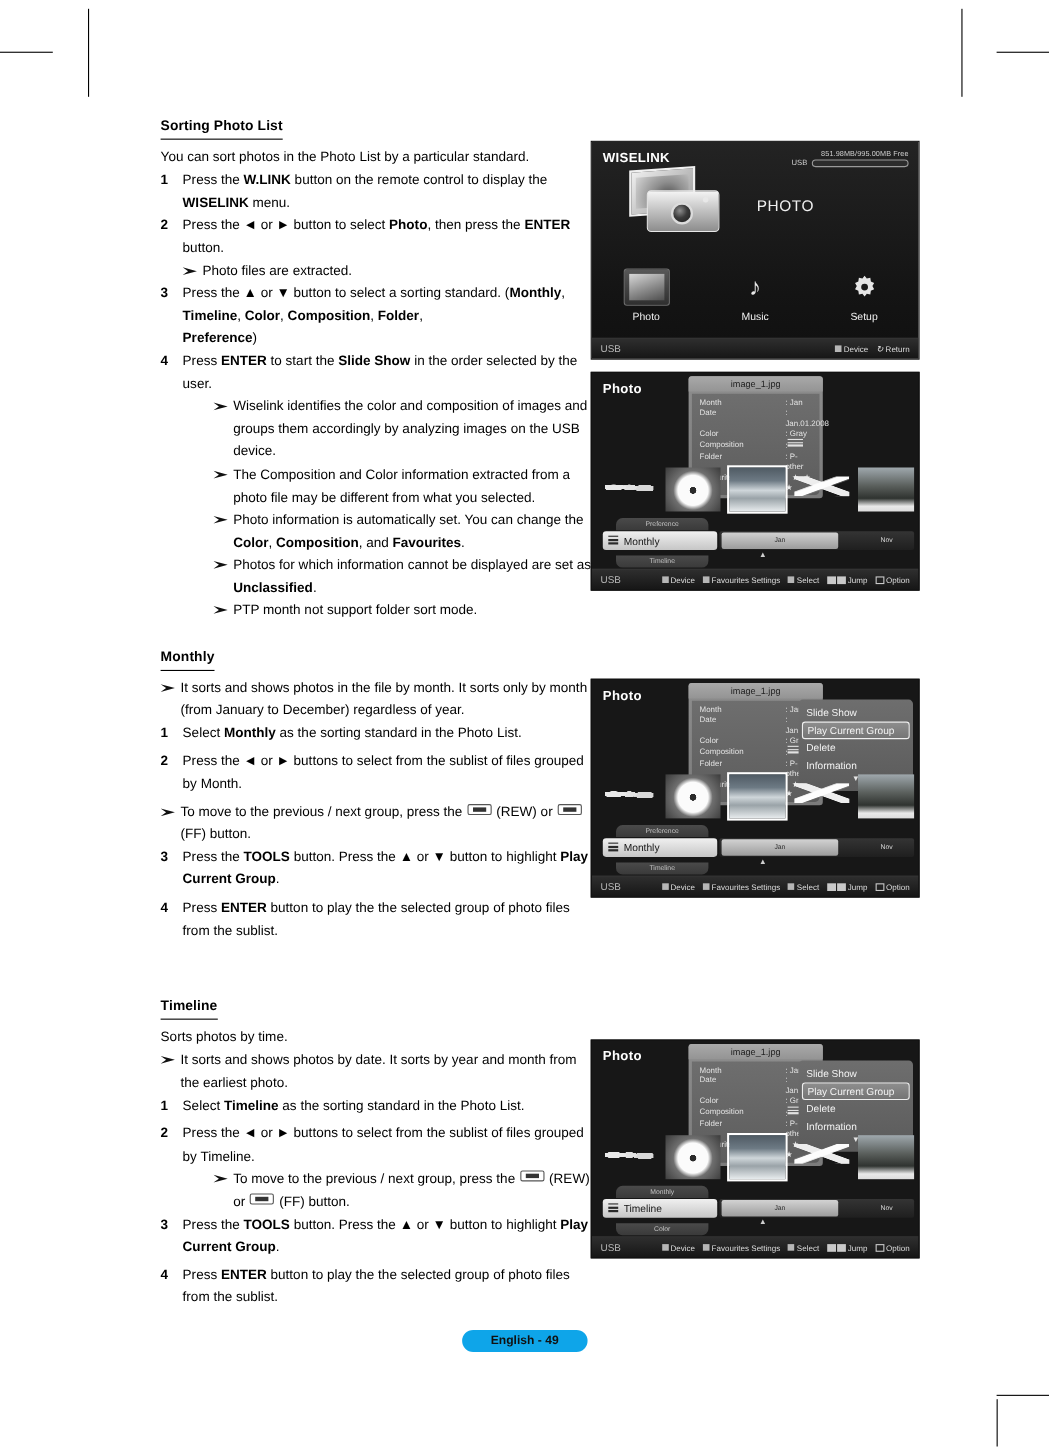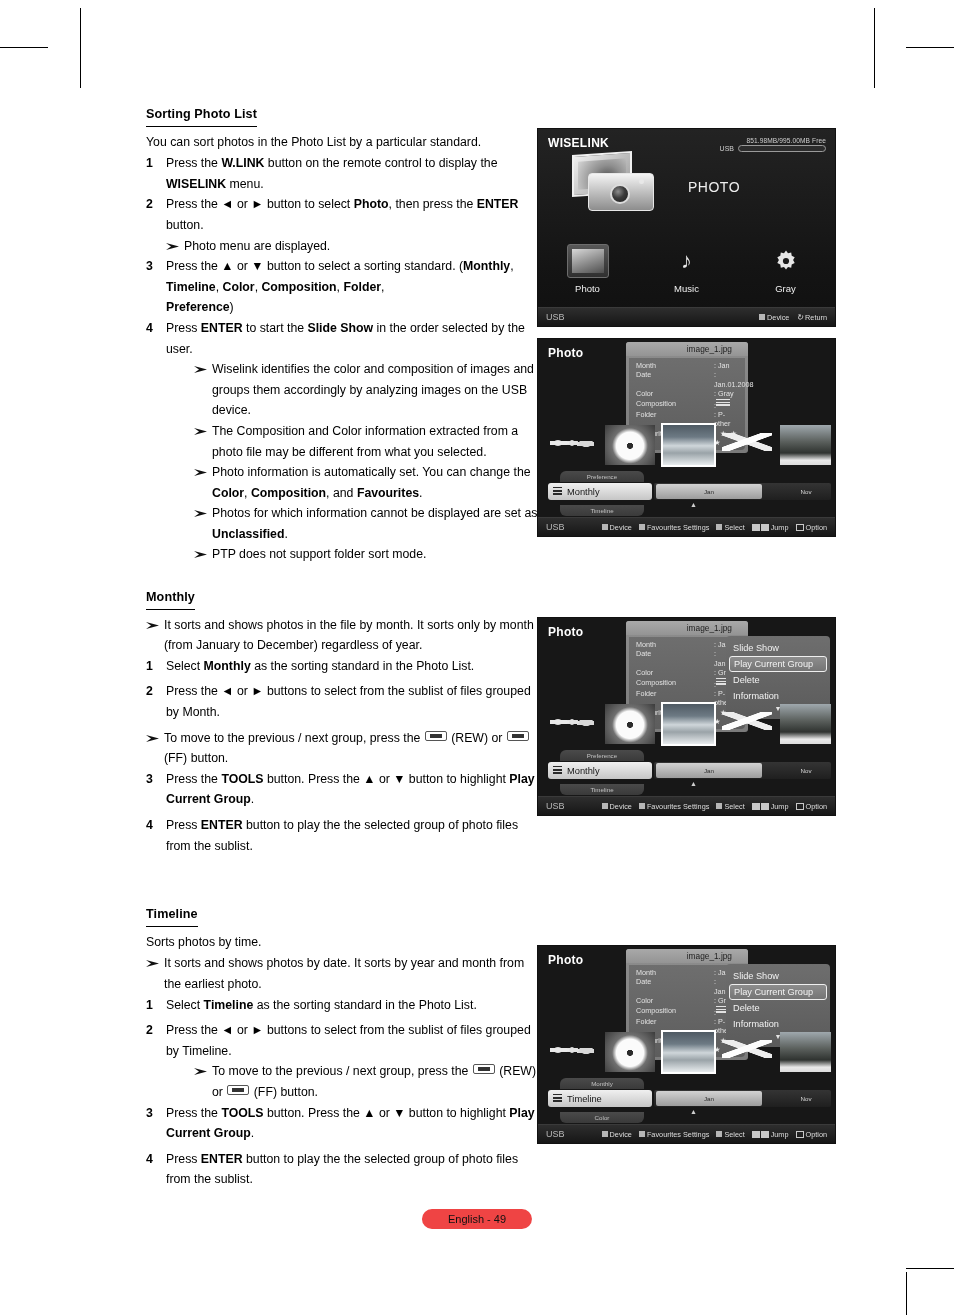--- a/index.html
+++ b/index.html
@@ -177,22 +177,22 @@
 
   
   .tv-photo { background: #171717; height: 199px; }
   .info-panel {
     position: absolute; left: 88px; top: 3px; width: 122px;
     background: linear-gradient(180deg,#8d8d8d 0%,#7b7b7b 100%);
     border-radius: 3px;
     padding: 0;
   }
   .info-fname {
-    text-align: right; font-size: 8.3px; color: #1e1e1e;
-    padding: 2px 16px 2px;
+    text-align: center; font-size: 8.3px; color: #1e1e1e;
+    padding: 2px 6px 2px;
     background: linear-gradient(180deg,#a9a9a9,#949494);
     border-radius: 3px 3px 0 0;
   }
   .info-body {
     background: linear-gradient(180deg,#6e6e6e 0%,#5d5d5d 100%);
     border-radius: 0 0 4px 4px;
     padding: 3px 5px 3px 7px;
     margin: 2px 3px 3px;
   }
   .info-line { display: flex; font-size: 7.2px; color: #e2e2e2; line-height: 9.4px; gap: 32px; }
@@ -281,24 +281,24 @@
 
   .jump-ic { display: inline-flex; gap: 1px; align-items: center; }
   .jump-ic b { display:inline-block; width: 8px; height: 7px; background: #c9c9c9;
       font-size: 0; }
   .opt-ic { display:inline-block; width: 8px; height: 7px; border: 1px solid #c9c9c9; }
 
   
   .page-badge {
     position: absolute; left: 50%; transform: translateX(-50%);
     top: 1209px;
-    background: #ef4444;
+    background: #0ea5e9;
     border-radius: 11px;
     padding: 4px 26px;
-    font-size: 11px; font-weight: normal; color: #111; text-align: right;
+    font-size: 11px; font-weight: bold; color: #111; text-align: right;
   }
   
   .print-foot {
     position: absolute; bottom: 22px; left: 64px; right: 64px;
     display: flex; justify-content: space-between;
     font-size: 9.2px; color: #555;
   }
   .print-foot .right { display: flex; gap: 14px; }
 </style>
 </head>
@@ -326,21 +326,21 @@
     <div class="step">
       <span class="num">2</span>
       <span class="txt">Press the ◄ or ► button to select <b>Photo</b>, then press the <b>ENTER</b> button.</span>
     </div>
     <div class="bullet indent1">
       <span class="arw">
         <svg class="arrow" viewBox="0 0 14 9">
             <path d="M0 1 L13 4.5 L0 8 L5 4.5 Z" fill="#111"></path>
           </svg>
       </span>
-      <span class="txt">Photo menu are displayed.</span>
+      <span class="txt">Photo files are extracted.</span>
     </div>
     <div class="step">
       <span class="num">3</span>
       <span class="txt">Press the ▲ or ▼ button to select a sorting standard. (<b>Monthly</b>, <b>Timeline</b>, <b>Color</b>, <b>Composition</b>, <b>Folder</b>, </span>
     </div>
     <div class="indent1">
       <b>Preference</b><span>)</span>
     </div>
     <div class="step">
       <span class="num">4</span>
@@ -378,21 +378,21 @@
           </svg>
       </span>
       <span class="txt">Photos for which information cannot be displayed are set as <b>Unclassified</b>.</span>
     </div>
     <div class="bullet indent2">
       <span class="arw">
         <svg class="arrow" viewBox="0 0 14 9">
             <path d="M0 1 L13 4.5 L0 8 L5 4.5 Z" fill="#111"></path>
           </svg>
       </span>
-      <span class="txt">PTP does not support folder sort mode.</span>
+      <span class="txt">PTP month not support folder sort mode.</span>
     </div>
 
     <div class="gap-lg"></div>
 
     
     <h2 class="sec">Monthly</h2>
 
     <div class="bullet">
       <span class="arw">
         <svg class="arrow" viewBox="0 0 14 9">
@@ -509,21 +509,21 @@
         <div class="nm">Music</div>
       </div>
       <div class="menu-item">
         <div class="ic">
           <svg class="gear-ic" viewBox="0 0 24 24">
               <path fill="#e6e6e6" d="M12 8.2a3.8 3.8 0 1 0 0 7.6 3.8 3.8 0 0 0 0-7.6zm0 5.9a2.1 2.1 0 1 1 0-4.2 2.1 2.1 0 0 1 0 4.2z"></path>
               <path fill="#e6e6e6" d="M12 1.6l2 2.6 3.2-.7.5 3.3 3 1.4-1.6 2.9 1.6 2.9-3 1.4-.5 3.3-3.2-.7-2 2.6-2-2.6-3.2.7-.5-3.3-3-1.4 1.6-2.9L3.3 8.2l3-1.4.5-3.3 3.2.7z"></path>
               <circle cx="12" cy="12" r="3.1" fill="#1b1b1b"></circle>
             </svg>
         </div>
-        <div class="nm">Gray</div>
+        <div class="nm">Setup</div>
       </div>
     </div>
 
     <div class="tv-footer">
       <span class="usb-tag">USB</span>
       <span class="keys">
         <span class="k">
             <i class="sq grey"></i>
             <span>Device</span>
           </span>

